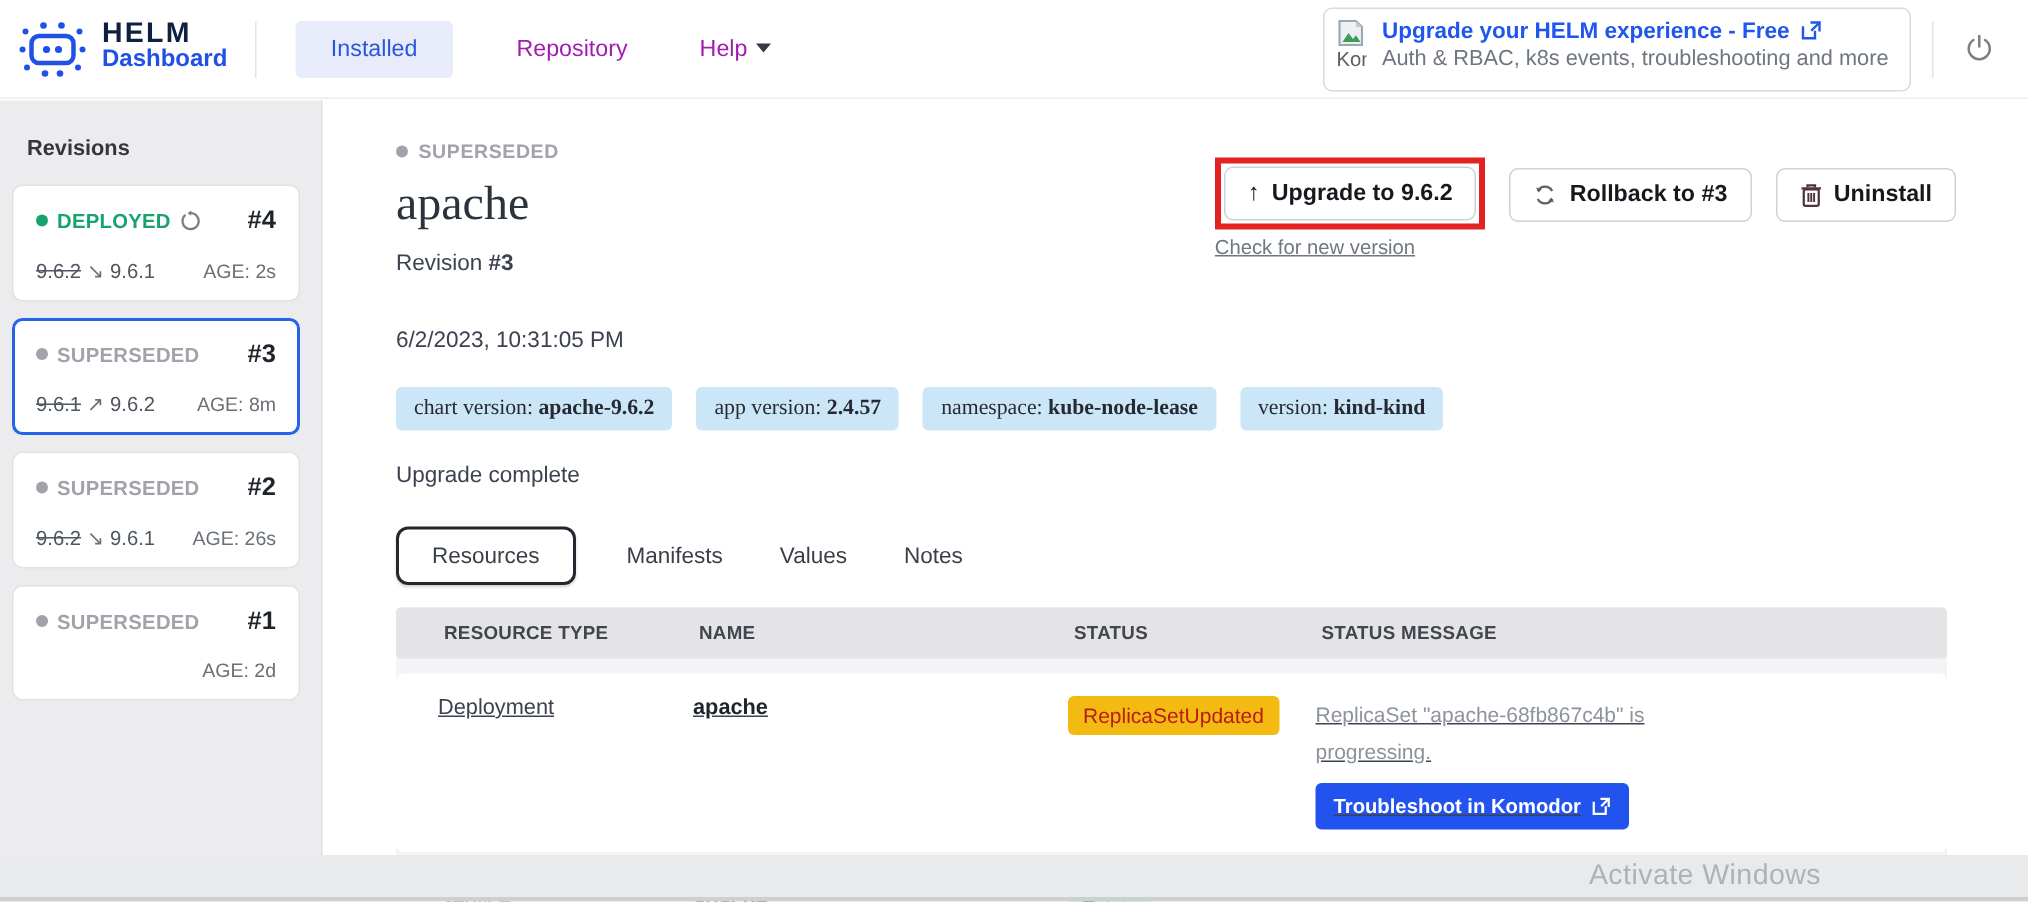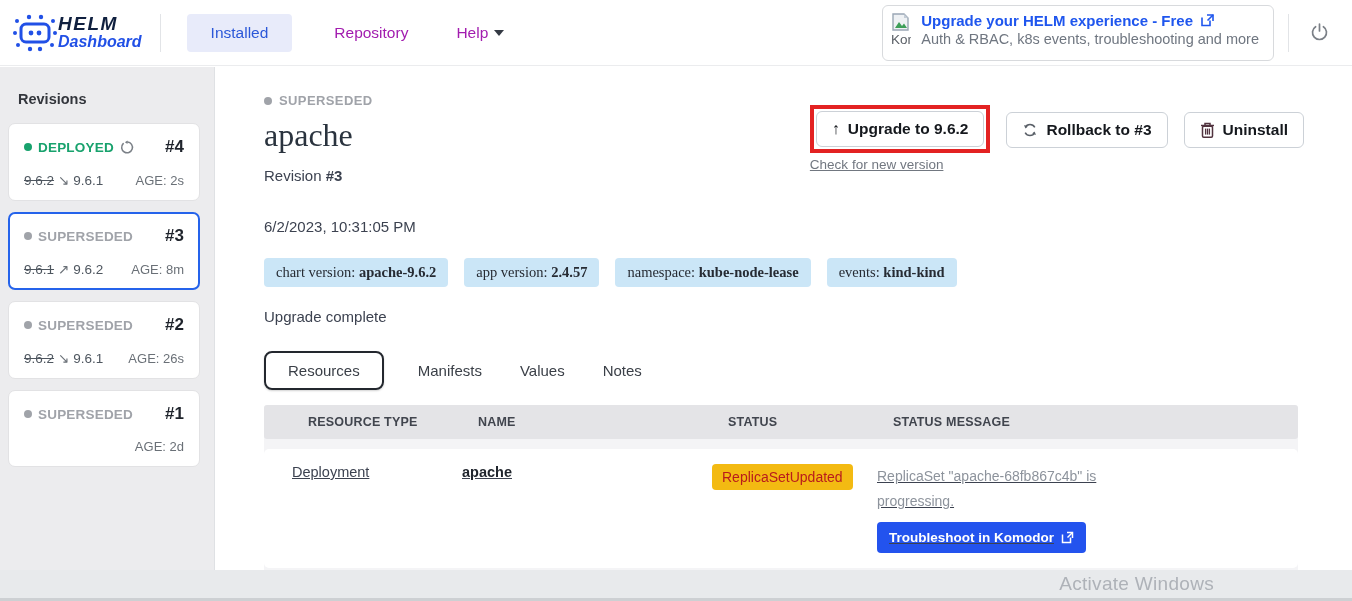--- a/index.html
+++ b/index.html
@@ -3,21 +3,21 @@
 <meta charset="utf-8">
 <style>
   * { margin:0; padding:0; box-sizing:border-box; }
   html,body { width:1352px; height:601px; }
   body { font-family:"Liberation Sans", sans-serif; background:#fff; color:#3c4250; overflow:hidden; }
   .screen { position:relative; width:1352px; height:601px; background:#fff; overflow:hidden; }
 
   
   .topbar { position:absolute; top:0; left:0; right:0; height:66px; background:#fff;
             border-bottom:1px solid #ebecee; display:flex; align-items:center; z-index:5; }
-  .brand { display:flex; align-items:center; padding:0 18px 0 12px; cursor:pointer;font-style:italic; }
+  .brand { display:flex; align-items:flex-start; gap:10px; padding:0 18px 0 12px; cursor:pointer; }
   .brand-text { display:flex; flex-direction:column; line-height:1.05; }
   .brand-top { font-size:19px; font-weight:800; letter-spacing:1.5px; color:#10203f; }
   .brand-bottom { font-size:16px; font-weight:700; color:#2150e6; }
   .v-divider { width:1px; height:38px; background:#e2e4e7; }
   .nav { display:flex; align-items:center; margin-left:26px; gap:36px; }
   .nav-item { font-size:15.5px; color:#a21caf; cursor:pointer; padding:10px 6px; }
   .nav-item.active { color:#2b57d8; background:#e8ebfa; border-radius:4px; padding:10px 24px; }
   .nav-caret { display:inline-block; width:0; height:0; border-left:5px solid transparent;
                border-right:5px solid transparent; border-top:6px solid #343a44; margin-left:6px; vertical-align:middle; }
   .topbar-right { margin-left:auto; display:flex; align-items:center; gap:14px; padding-right:16px; }
@@ -73,21 +73,21 @@
   .badge { background:#cbe6f7; border-radius:4px; padding:6px 12px; font-size:14.5px; color:#262b33; white-space:nowrap;font-family:Liberation Serif, serif; }
   .badge b { font-weight:700; }
   .status-note { margin-top:21px; font-size:15px; color:#3c4250; }
 
   .tabs { display:flex; align-items:center; margin-top:26px; gap:30px; }
   .tab { font-size:15px; color:#3a3f47; cursor:pointer; padding:10px 4px; }
   .tab.active { border:2px solid #23272e; border-radius:8px; padding:9px 22px; box-shadow:0 1px 2px rgba(0,0,0,0.18); }
 
   .table-wrap { margin-top:15px; width:1034px; background:#f4f4f6; border-radius:4px; padding-bottom:0; }
   .t-header { display:grid; grid-template-columns:170px 250px 165px 1fr; background:#e4e4e7; border-radius:3px;
-              padding:10px 0 10px 44px; font-size:12.5px; font-weight:700; letter-spacing:0.2px; color:#41454e; }
+              padding:10px 0 10px 32px; font-size:12.5px; font-weight:700; letter-spacing:0.2px; color:#41454e; }
   .t-row { display:grid; grid-template-columns:170px 250px 165px 1fr; background:#fff; border-radius:5px;
            margin-top:10px; padding:15px 0 15px 28px; font-size:14.5px; align-items:start;text-decoration:underline; }
   .t-row .cell-name { font-weight:700; color:#1f242c; }
   .pill { display:inline-block; border-radius:4px; padding:5px 10px; font-size:14px; }
   .pill.yellow { background:#f3ba12; color:#b91c1c; }
   .pill.green { background:#90ecc0; color:#2b3139; padding:4px 9px; }
   .msg { color:#8d939c; font-size:14px; line-height:1.75; max-width:250px; }
   .troubleshoot-btn { margin-top:9px; background:#2353ee; color:#fff; border:none; border-radius:4px;
                       padding:8px 12px; font-size:13.5px; font-weight:700; cursor:pointer; display:flex;
                       align-items:center; gap:7px; font-family:"Liberation Sans", sans-serif; }
@@ -288,21 +288,21 @@
           </svg>
         </span>
         <span>Uninstall</span>
       </button>
     </div>
 
     <div class="badges">
       <span class="badge"><span>chart version: </span><b>apache-9.6.2</b></span>
       <span class="badge"><span>app version: </span><b>2.4.57</b></span>
       <span class="badge"><span>namespace: </span><b>kube-node-lease</b></span>
-      <span class="badge"><span>events: </span><b>kind-kind</b></span>
+      <span class="badge"><span>version: </span><b>kind-kind</b></span>
     </div>
 
     <div class="status-note">Upgrade complete</div>
 
     <div class="tabs">
       <span class="tab active">Resources</span>
       <span class="tab">Manifests</span>
       <span class="tab">Values</span>
       <span class="tab">Notes</span>
     </div>

